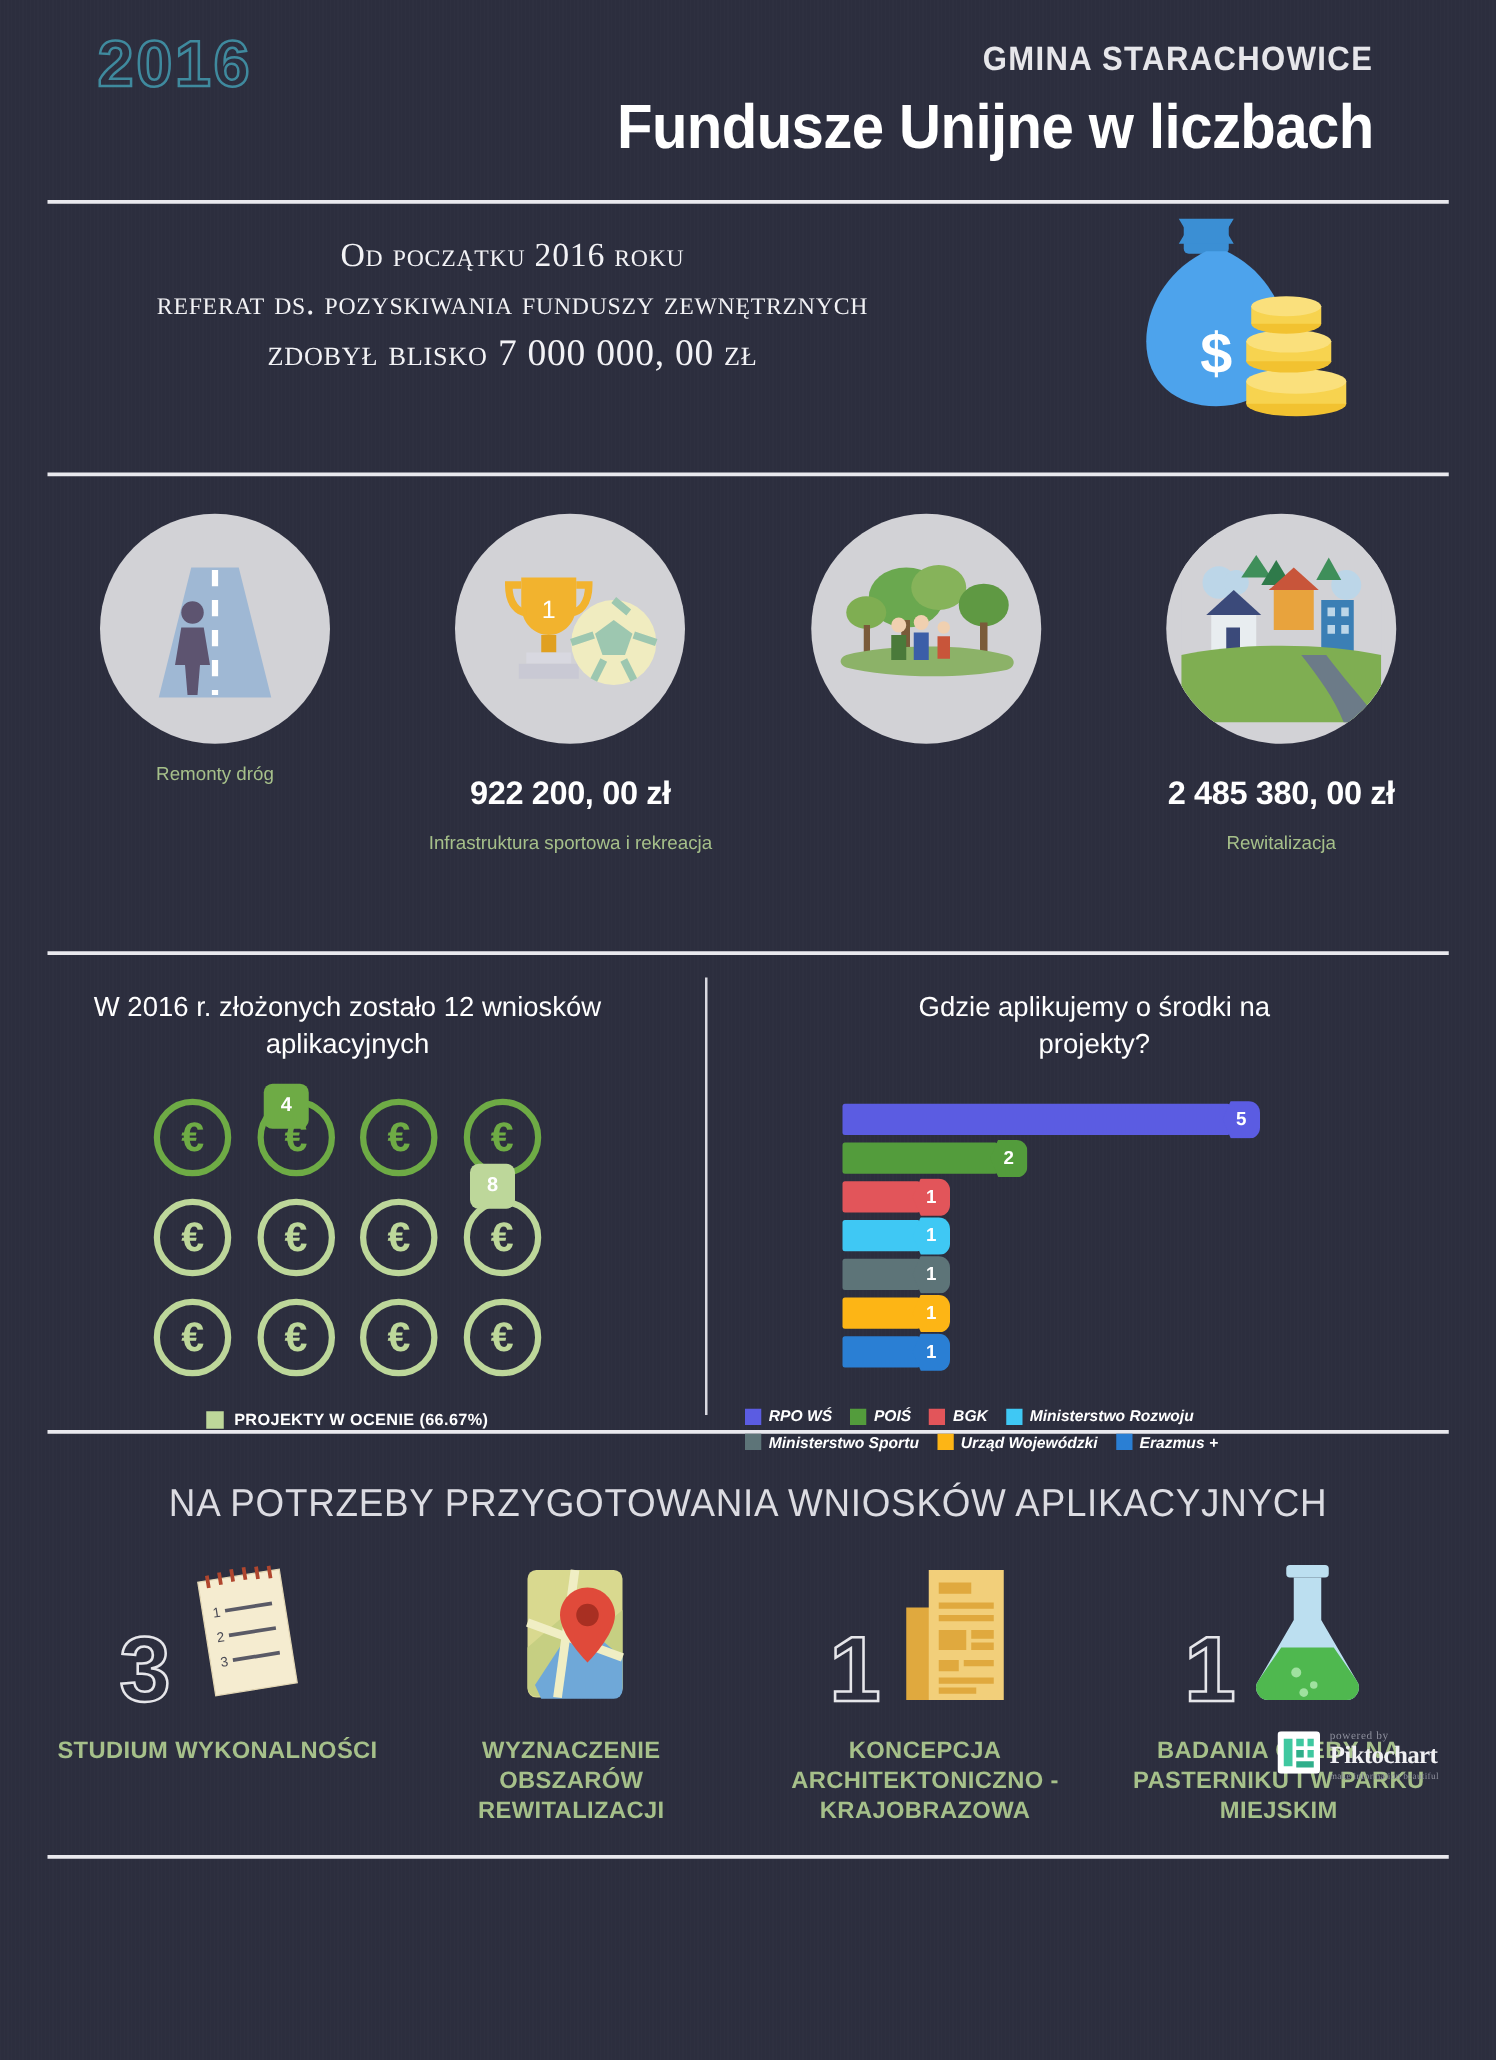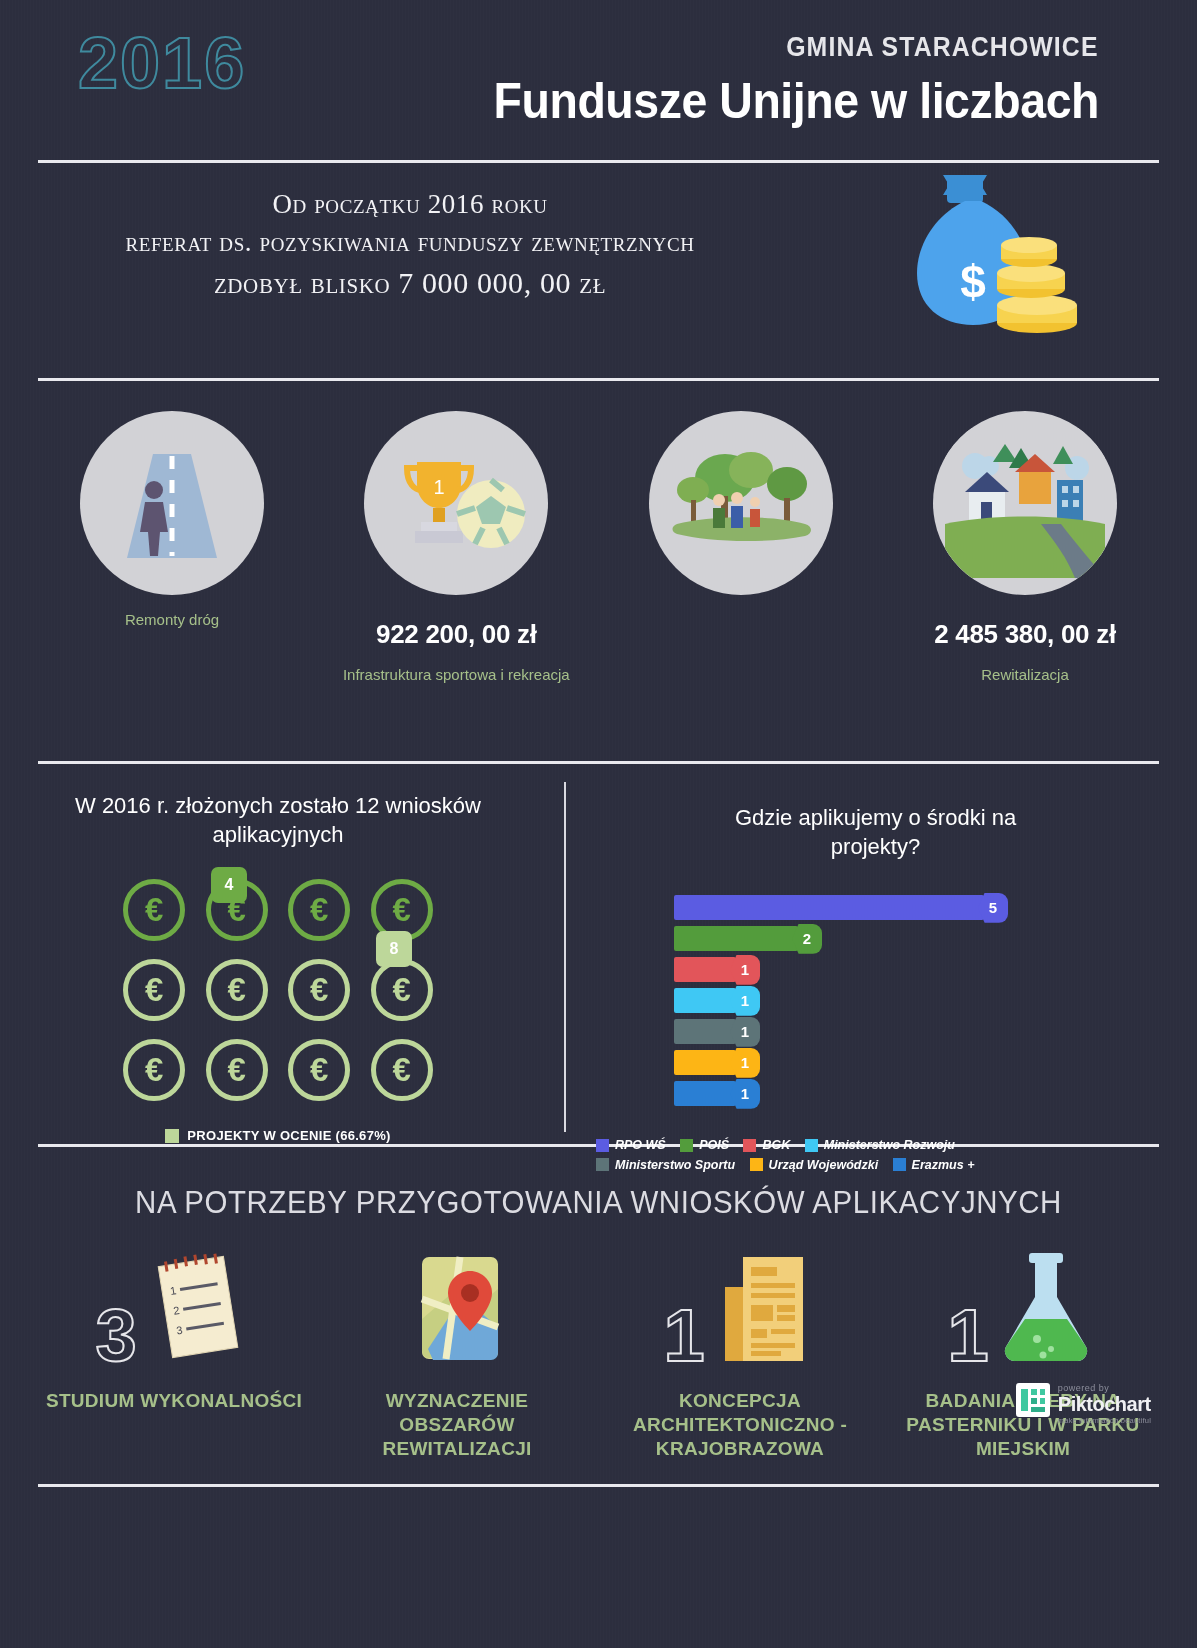--- a/index.html
+++ b/index.html
@@ -15,21 +15,21 @@
     position:relative; width:1197px; height:1648px;
     background:
       repeating-linear-gradient(90deg, rgba(255,255,255,.012) 0 1px, rgba(0,0,0,0) 1px 3px),
       #2c2e3e;
   }
 
   
   .header{ position:relative; height:160px; }
   .year{
     position:absolute; left:78px; top:22px;
-    font-size:72px; font-weight:bold; letter-spacing:2px;
+    font-size:52px; font-weight:bold; letter-spacing:2px;
     color:transparent;
     -webkit-text-stroke:2px #3f8a9e;
     font-family:"Liberation Sans", sans-serif;
   }
   .org{
     position:absolute; right:98px; top:32px;
     color:#e6e6ea; font-size:27px; font-weight:bold; letter-spacing:1.2px;
     transform:scaleX(.92); transform-origin:right center;
   }
   .maintitle{
@@ -69,21 +69,21 @@
     letter-spacing:-.3px;
   }
   .clabel{
     margin-top:16px; color:#a6c08a; font-size:15px; line-height:1.22;
   }
 
   
   .charts{ position:relative; height:380px; display:flex; }
   .chart-left{ width:556px; padding:28px 0 0 0; position:relative; }
   .chart-div{ width:2px; background:#d9d9e0; margin:18px 8px 12px 8px; }
-  .chart-right{ flex:1; padding:40px 0 0 0; position:relative; }
+  .chart-right{ flex:1; padding:28px 0 0 0; position:relative; }
   .chart-title{
     color:#ffffff; font-size:22px; line-height:1.3; text-align:center;
     padding:0 42px;
   }
   .chart-right .chart-title{ padding:0 140px 0 120px; }
 
   .pictogram{ position:relative; margin:30px auto 0 auto; width:330px; }
   .pgrid{ display:grid; grid-template-columns:repeat(4,1fr); row-gap:18px; }
   .euro{
     width:62px; height:62px; border-radius:50%;
@@ -144,21 +144,21 @@
     font-family:"Liberation Sans", sans-serif;
   }
   .need-label{
     margin-top:18px; color:#a6c08a; font-size:19px; font-weight:bold;
     line-height:1.25; letter-spacing:.3px;
   }
 
   .footer-rule{ margin:24px 38px 0 38px; height:3px; background:#e9e9ee; }
   .brand{
     position:absolute; right:46px; bottom:22px;
-    display:flex; gap:8px;
+    display:flex; align-items:center; gap:8px;font-family:Liberation Serif, serif;
   }
   .brand-txt{ text-align:left; }
   .brand-pow{ color:#8d8f9c; font-size:9px; letter-spacing:.5px; }
   .brand-name{ color:#f0f0f3; font-size:20px; font-weight:bold; letter-spacing:-.5px;}
   .brand-sub{ color:#8d8f9c; font-size:7.5px; letter-spacing:.2px; }
 </style>
 </head>
 <body>
 
 <div class="poster">

